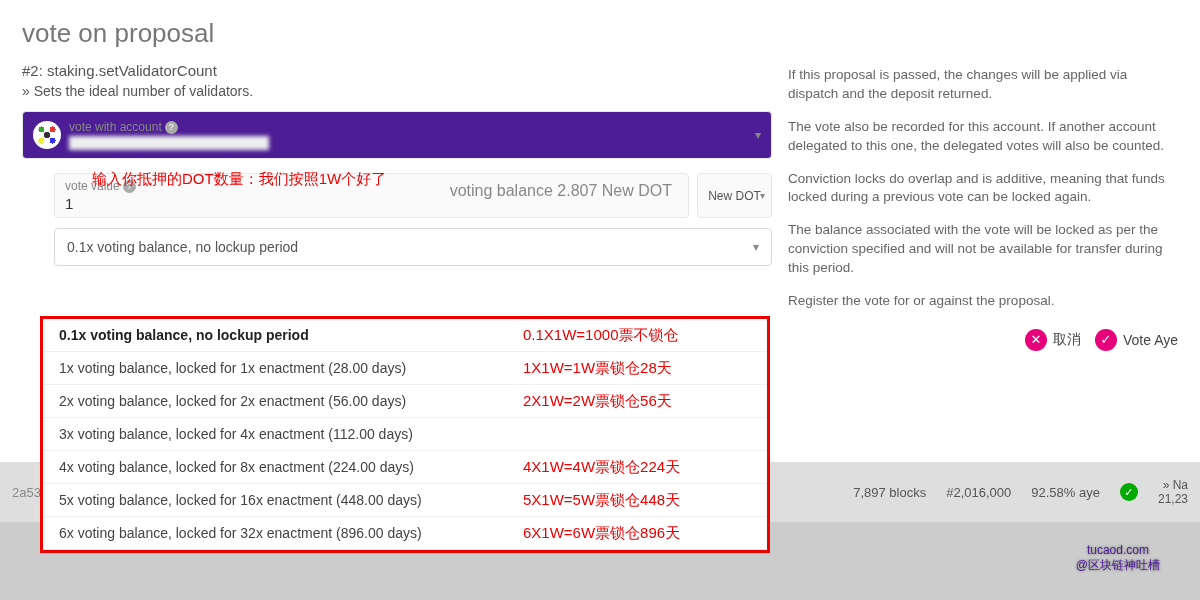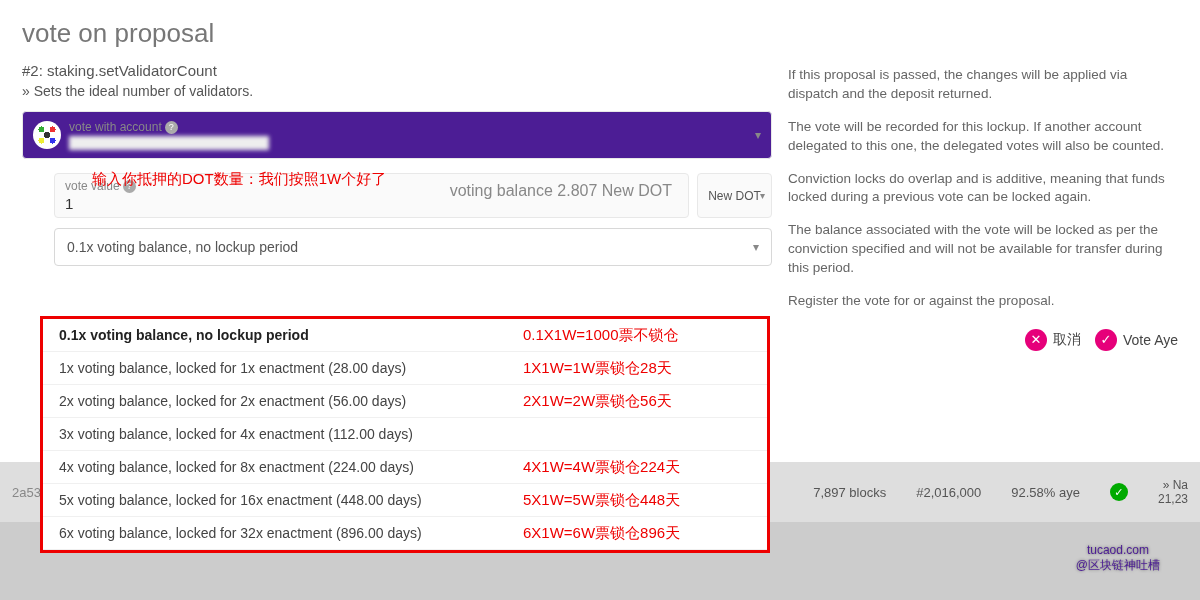--- a/index.html
+++ b/index.html
@@ -29,21 +29,21 @@
 .dropdown-panel { position: absolute; left: 40px; top: 316px; width: 730px; border: 3px solid #e00; background: #fff; z-index: 10; }
 .dd-option { padding: 8px 16px; font-size: 14px; color: #444; border-bottom: 1px solid #f0f0f0; position: relative; }
 .dd-option.first { font-weight: 700; color: #222; }
 .dd-ann { position: absolute; left: 480px; top: 50%; transform: translateY(-50%); color: #e00; font-size: 15px; font-weight: 500; white-space: nowrap; }
 .info-p { font-size: 13.5px; color: #666; line-height: 1.4; margin-bottom: 14px; }
 .action-row { display: flex; justify-content: flex-end; gap: 14px; margin-top: 18px; }
 .action-btn { display: flex; align-items: center; gap: 6px; font-size: 14px; color: #444; cursor: pointer; }
 .circ { width: 22px; height: 22px; border-radius: 50%; background: #e6007a; color: #fff; display: flex; align-items: center; justify-content: center; font-size: 13px; }
 .bottom-strip { position: absolute; left: 0; top: 462px; width: 1200px; height: 60px; background: #dedede; display: flex; align-items: center; padding: 0 12px; font-size: 13px; color: #555; z-index: 1; }
 .strip-hash { color: #888; }
-.strip-right { margin-left: auto; display: flex; align-items: center; gap: 30px; }
+.strip-right { margin-left: auto; display: flex; align-items: center; gap: 20px; }
 .check { width: 18px; height: 18px; border-radius: 50%; background: #0a0; color: #fff; display: flex; align-items: center; justify-content: center; font-size: 11px; }
 .nay-side { text-align: right; font-size: 12px; color: #555; }
 .watermark { position: absolute; right: 40px; bottom: 26px; text-align: center; color: #4c1d95; font-size: 12px; z-index: 0; text-shadow: 0 0 3px rgba(0,0,0,.5); }
 .bottom-gray { position: absolute; left: 0; top: 522px; width: 1200px; height: 78px; background: #ccc; }
 </style>
 </head>
 <body>
 
 <div class="title">vote on proposal</div>
 
@@ -81,21 +81,21 @@
   <div class="conv-select">
     <span>0.1x voting balance, no lockup period</span>
     <span class="conv-chevron">▾</span>
   </div>
 </div>
 
 <div class="ann-input">输入你抵押的DOT数量：我们按照1W个好了</div>
 
 <div class="right-col">
   <p class="info-p">If this proposal is passed, the changes will be applied via dispatch and the deposit returned.</p>
-  <p class="info-p">The vote will be recorded for this lockup. If another account delegated to this one, the delegated votes will also be counted.</p>
+  <p class="info-p">The vote also be recorded for this account. If another account delegated to this one, the delegated votes will also be counted.</p>
   <p class="info-p">Conviction locks do overlap and is additive, meaning that funds locked during a previous vote can be locked again.</p>
   <p class="info-p">The balance associated with the vote will be locked as per the conviction specified and will not be available for transfer during this period.</p>
   <p class="info-p">Register the vote for or against the proposal.</p>
   <div class="action-row">
     <div class="action-btn">
         <span class="circ">✕</span>
         <span>取消</span>
       </div>
     <div class="action-btn">
         <span class="circ">✓</span>

